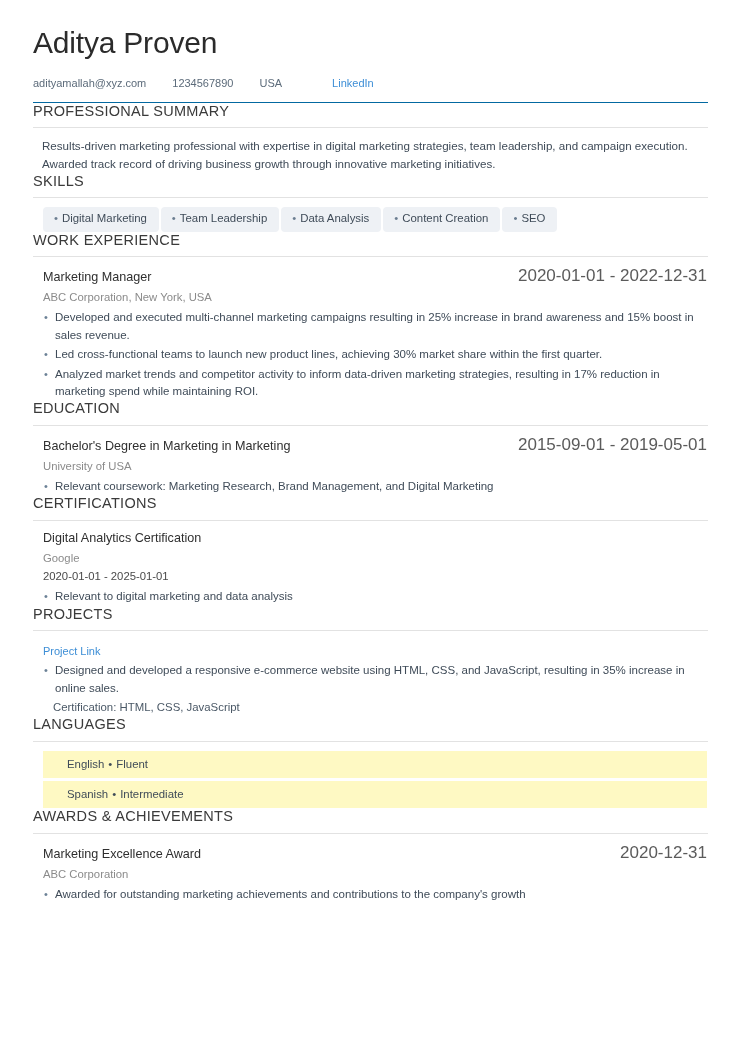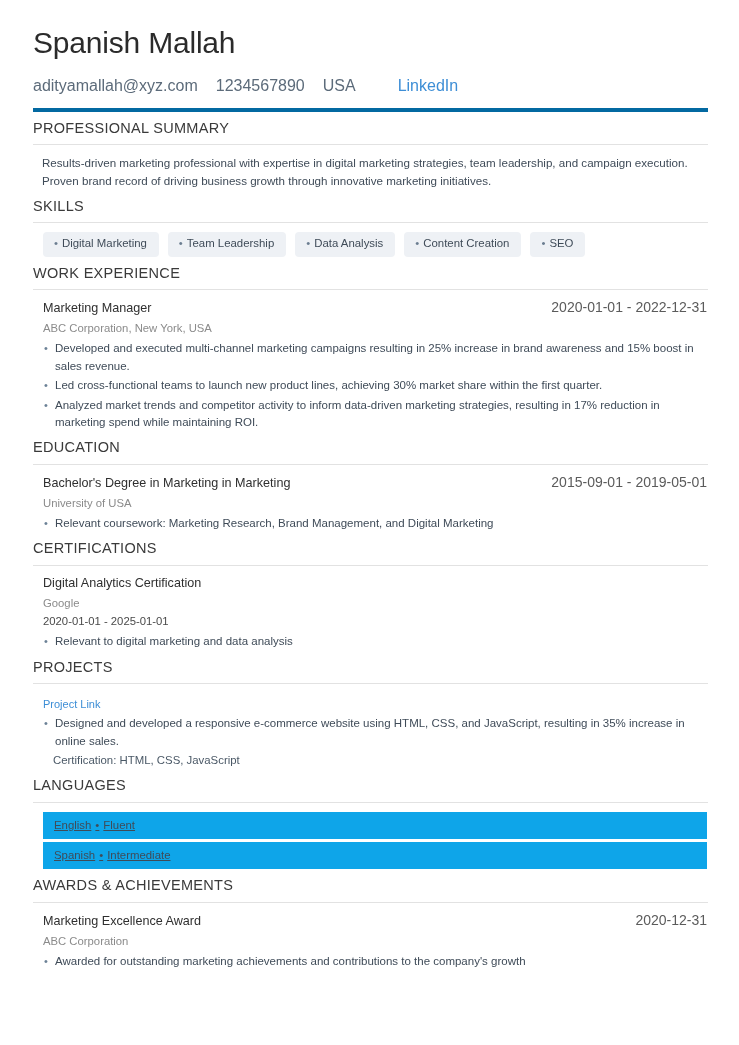--- a/index.html
+++ b/index.html
@@ -27,36 +27,36 @@
     font-size: 30px;
     font-weight: 400;
     color: #2b2b2b;
     line-height: 1.15;
     letter-spacing: -0.2px;
     margin: 0 0 16px 0;
   }
   .contact-row {
     display: flex;
     align-items: baseline;
-    gap: 18px;
-    font-size: 16px;
+    gap: 26px;
+    font-size: 11px;
     color: #5c6b7a;
     padding-bottom: 13px;
-    border-bottom: 4px solid #0369a1;
+    border-bottom: 1px solid #0369a1;
   }
   .contact-item { white-space: nowrap; }
   .contact-link {
     color: #3d8ed6;
     text-decoration: none;
     white-space: nowrap;
     padding-left: 24px;
   }
 
   
-  .section { margin-top: 8px; }
+  .section { margin-top: 0; }
   .section-title {
     font-size: 14.5px;
     font-weight: 400;
     color: #3a3a3a;
     letter-spacing: 0.3px;
     text-transform: uppercase;
     margin: 0 0 7px 0;
     line-height: 1.2;
   }
   .section-rule {
@@ -70,21 +70,21 @@
     font-size: 11.6px;
     line-height: 1.55;
     color: #3f4b58;
     margin: 0;
   }
 
   
   .chips {
     display: flex;
     flex-wrap: wrap;
-    gap: 9px;
+    gap: 2px;
     padding-left: 1px;
   }
   .chip {
     background: #eef1f5;
     border-radius: 4px;
     padding: 5px 12px 6px 11px;
     font-size: 11.4px;
     color: #3f4b58;
     line-height: 1.2;
     white-space: nowrap;
@@ -100,21 +100,21 @@
     align-items: baseline;
     gap: 21px;
   }
   .entry-title {
     font-size: 12.6px;
     font-weight: 400;
     color: #2f2f2f;
     line-height: 1.35;
   }
   .entry-date {
-    font-size: 14px;
+    font-size: 17px;
     color: #5b5b5b;
     white-space: nowrap;
   }
   .entry-sub {
     font-size: 11.3px;
     color: #8b8b8b;
     margin-top: 4px;
     line-height: 1.4;
   }
   .entry-dateline {
@@ -151,51 +151,50 @@
     font-size: 11.4px;
     color: #4a5866;
     margin-top: 2px;
     padding-left: 10px;
     line-height: 1.5;
   }
 
   
   .lang-list { padding-left: 1px; }
   .lang-row {
-    background: #0ea5e9;
+    background: #fef9c3;
     font-size: 11.4px;
     color: #3f4b58;
-    padding: 6px 0 7px 11px;
+    padding: 6px 0 7px 24px;
     margin-bottom: 3px;
     line-height: 1.25;
-    text-decoration: underline;
   }
   .lang-row:last-child { margin-bottom: 0; }
   .lang-sep { margin: 0 4px; }
 </style>
 </head>
 <body>
 
 <div class="page">
 
   <div>
-    <h1 class="name">Spanish Mallah</h1>
+    <h1 class="name">Aditya Proven</h1>
     <div class="contact-row" id="contact-row">
         <span class="contact-item">adityamallah@xyz.com</span>
         <span class="contact-item">1234567890</span>
         <span class="contact-item">USA</span>
         <a class="contact-link" href="#">LinkedIn</a>
       </div>
   </div>
 
   <div class="section">
     <div class="section-title">PROFESSIONAL SUMMARY</div>
     <div class="section-rule"></div>
     <div class="section-body">
-      <p class="summary-text">Results-driven marketing professional with expertise in digital marketing strategies, team leadership, and campaign execution. Proven brand record of driving business growth through innovative marketing initiatives.</p>
+      <p class="summary-text">Results-driven marketing professional with expertise in digital marketing strategies, team leadership, and campaign execution. Awarded track record of driving business growth through innovative marketing initiatives.</p>
     </div>
   </div>
 
   <div class="section">
     <div class="section-title">SKILLS</div>
     <div class="section-rule"></div>
     <div class="section-body">
       <div class="chips" id="skills-list">
           <div class="chip"><span class="chip-dot">•</span><span>Digital Marketing</span></div>
           <div class="chip"><span class="chip-dot">•</span><span>Team Leadership</span></div>

